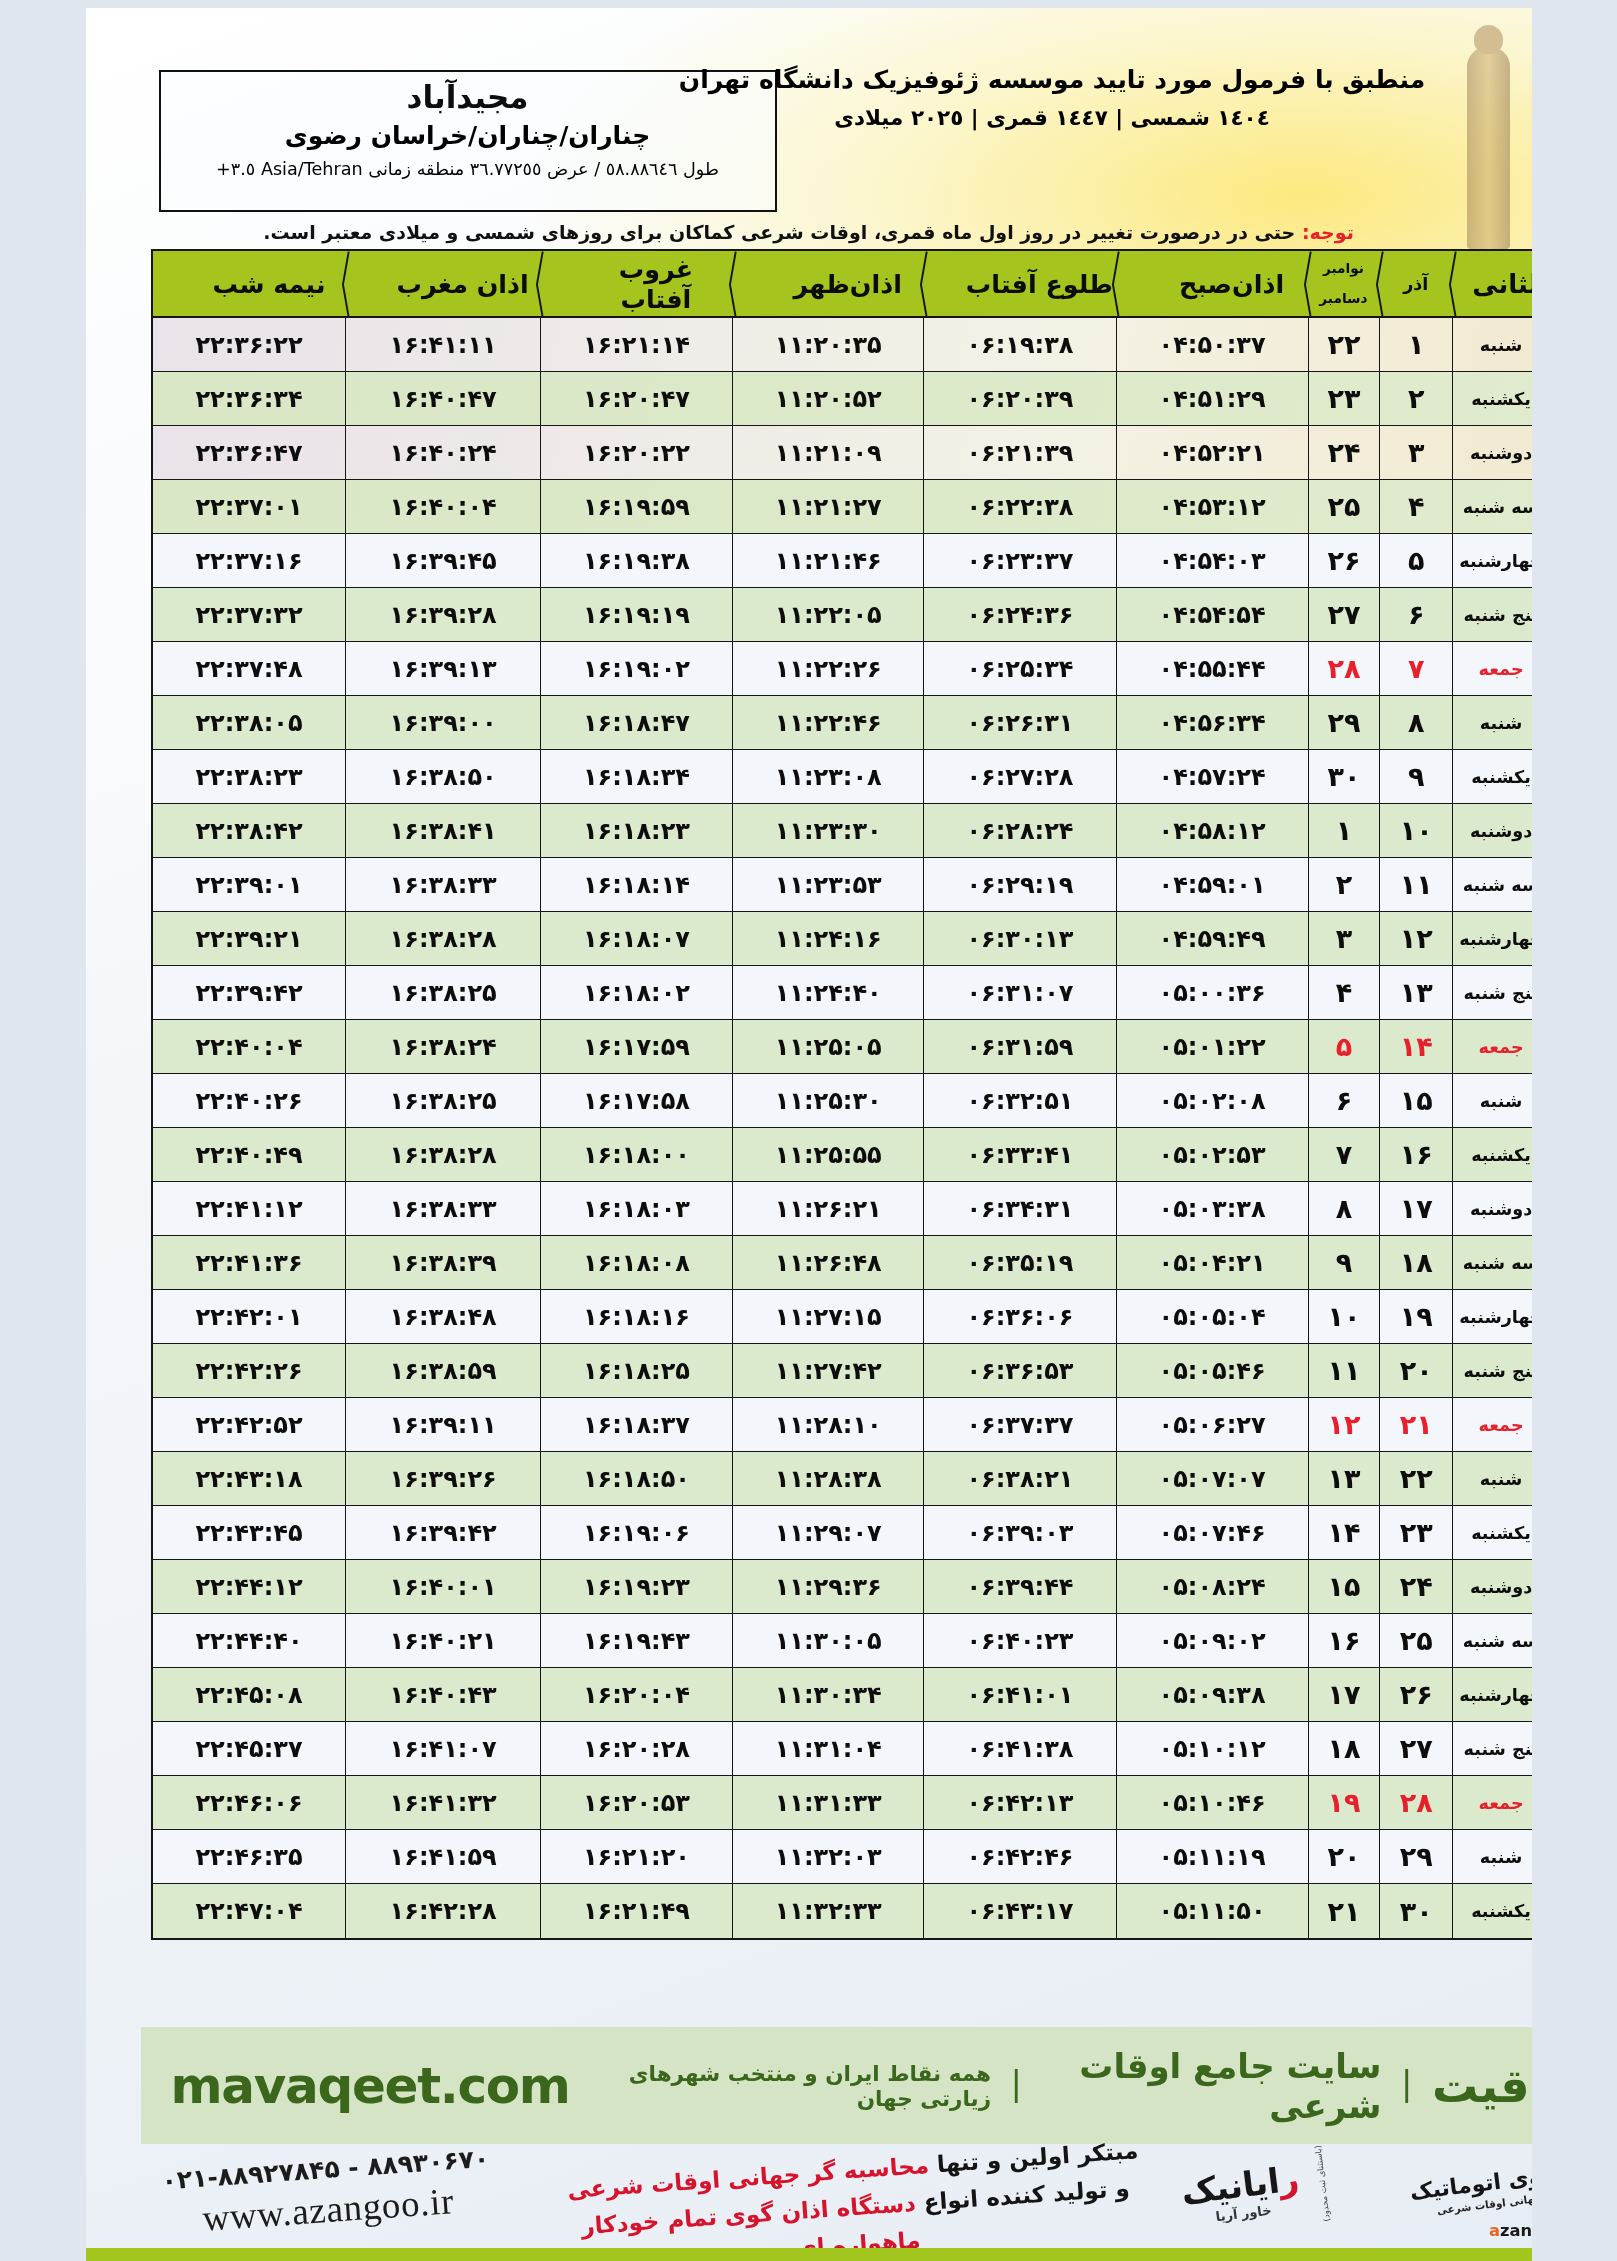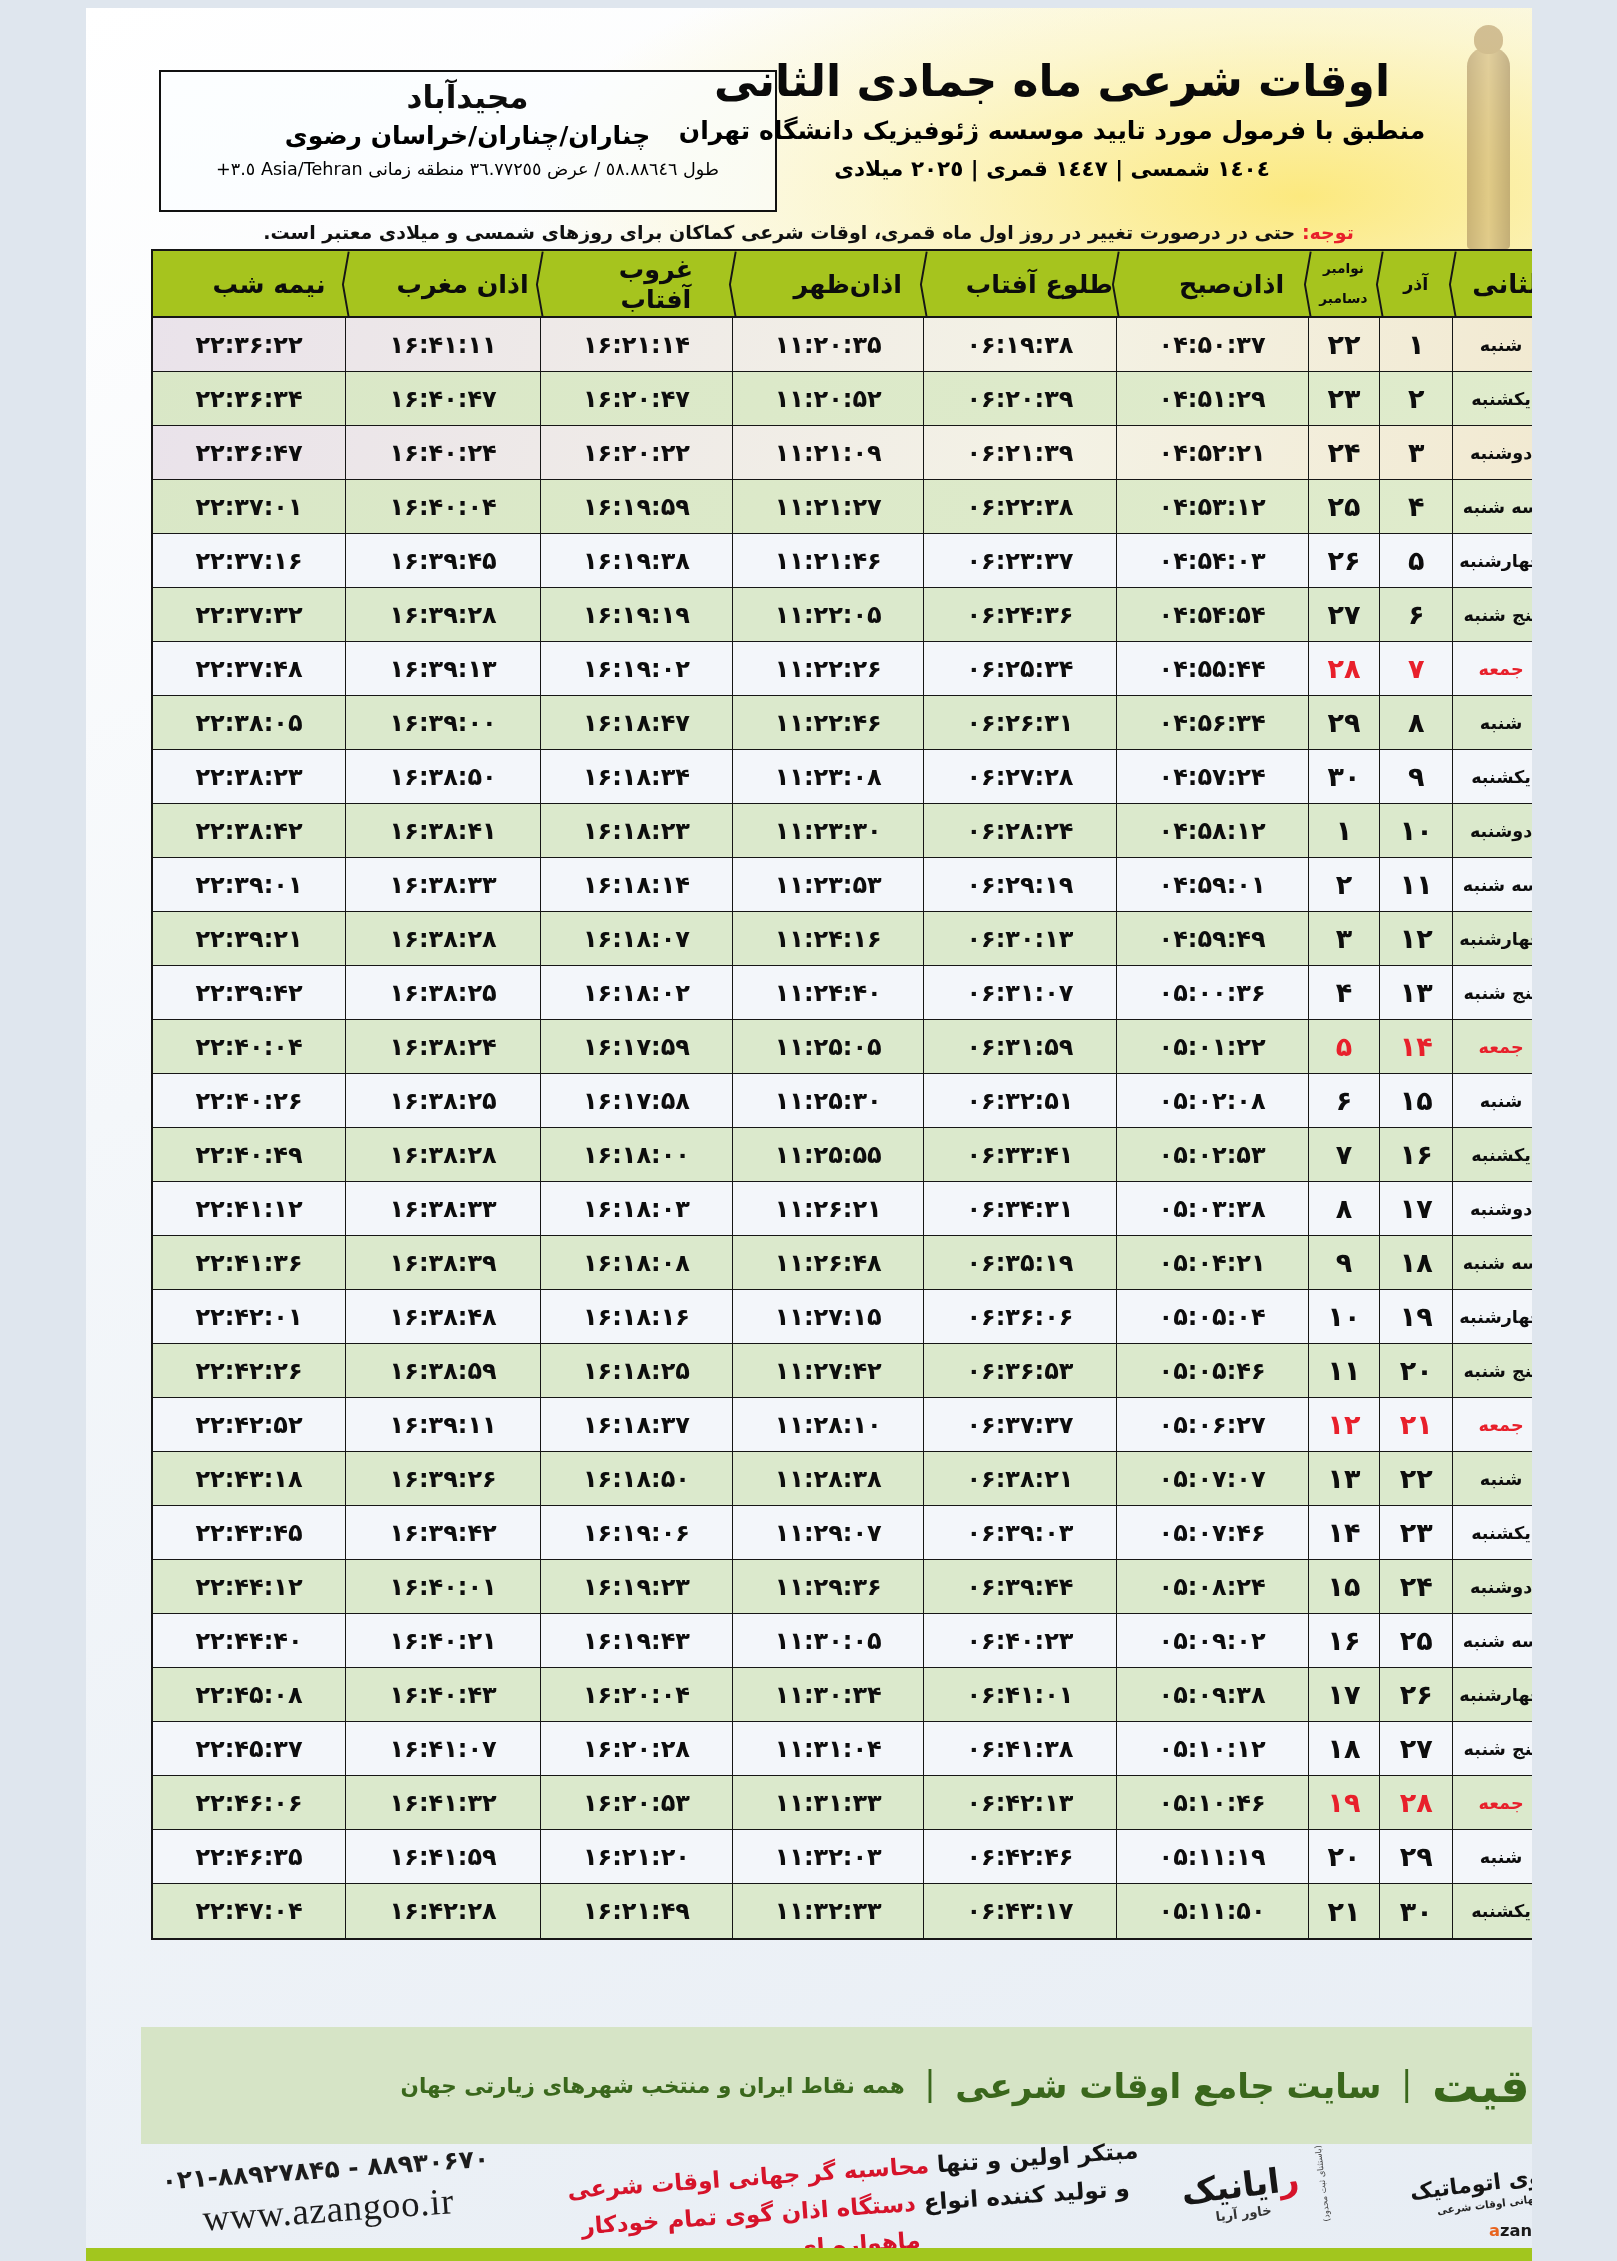--- a/index.html
+++ b/index.html
@@ -115,21 +115,20 @@
   <div class="loc-box">
     <div class="loc-city">مجیدآباد</div>
     <div class="loc-region">چناران/چناران/خراسان رضوی</div>
     <div class="loc-coords">
       <span>طول ٥٨.٨٨٦٤٦ / عرض ٣٦.٧٧٢٥٥ منطقه زمانی</span>
       <span dir="ltr">+٣.٥ Asia/Tehran</span>
     </div>
   </div>
 
   <div class="title-block">
-    <div class="main-title">اوقات شرعی ماه جمادی الثانی</div>
     <div class="subtitle">منطبق با فرمول مورد تایید موسسه ژئوفیزیک دانشگاه تهران</div>
     <div class="era">١٤٠٤ شمسی | ١٤٤٧ قمری | ٢٠٢٥ میلادی</div>
   </div>
 
   <div class="note">
     <span class="note-label">توجه:</span><span> حتی در درصورت تغییر در روز اول ماه قمری، اوقات شرعی کماکان برای روزهای شمسی و میلادی معتبر است.</span>
   </div>
 
   <div class="tbl">
     <div class="thead">
@@ -533,20 +532,21 @@
   </div>
       </div>
   </div>
 
   <div class="band">
     <span class="brand">مـواقیت</span>
     <span class="band-sep">|</span>
     <span class="tag1">سایت جامع اوقات شرعی</span>
     <span class="band-sep">|</span>
     <span class="tag2">همه نقاط ایران و منتخب شهرهای زیارتی جهان</span>
+    <span class="site">mavaqeet.com</span>
   </div>
 
   <div class="logos">
     <div class="contact">
       <div class="phone">۰۲۱-۸۸۹۲۷۸۴۵ - ۸۸۹۳۰۶۷۰</div>
       <div class="url">www.azangoo.ir</div>
     </div>
     <div class="midlines">
       <div><span>مبتکر اولین و تنها </span><span class="redtxt">محاسبه گر جهانی اوقات شرعی</span></div>
       <div><span>و تولید کننده انواع </span><span class="redtxt">دستگاه اذان گوی تمام خودکار ماهواره ای</span></div>

